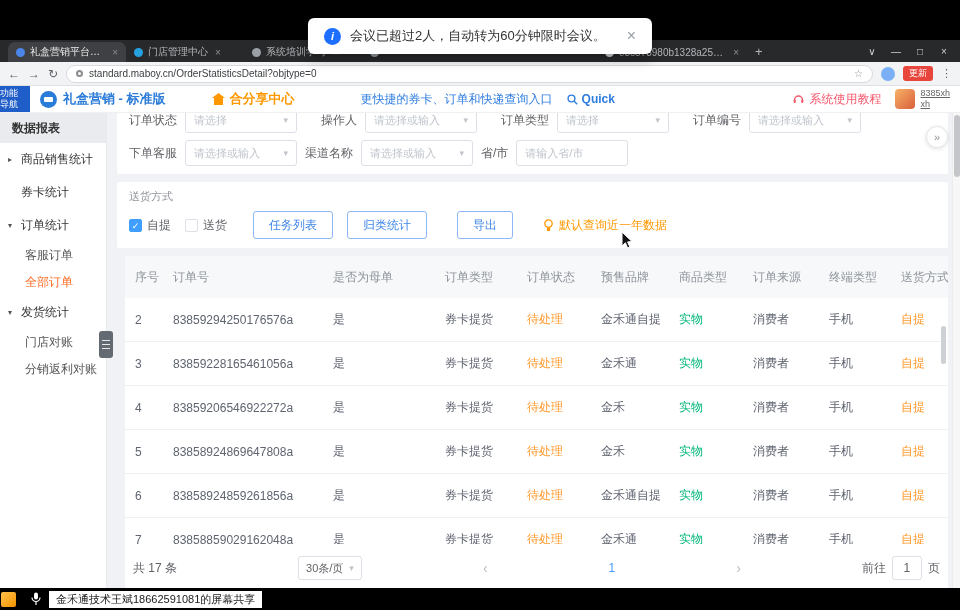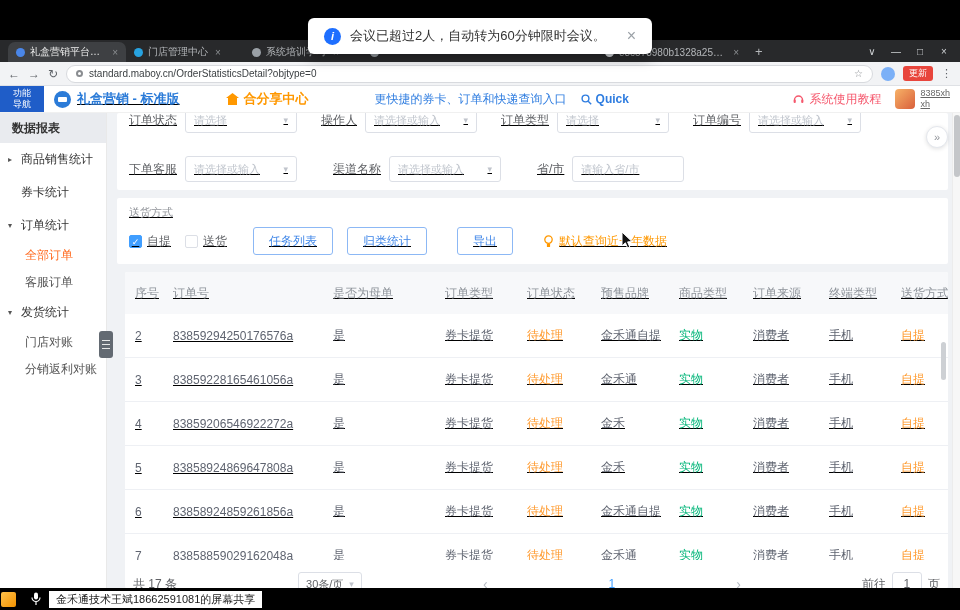--- a/index.html
+++ b/index.html
@@ -37,23 +37,23 @@
   .lockdot { width:7px; height:7px; border-radius:50%; border:2px solid #8a8d91; flex:0 0 7px; }
   .url-star { margin-left:auto; color:#8a8d91; font-size:10px; }
   .tb-avatar { width:14px; height:14px; border-radius:50%; background:#7bb0f7; }
   .update-pill { background:#e8453c; color:#fff; font-size:9px; height:15px; line-height:15px;
     padding:0 6px; border-radius:3px; }
   .dots { color:#5f6368; font-size:11px; }
 
   
   .app { flex:1; display:flex; flex-direction:column; overflow:hidden; background:#f0f2f5; }
   .app-header { height:27px; flex:0 0 27px; background:#fff; display:flex; align-items:center; border-bottom:1px solid #f0f0f0; }
-  .nav-toggle { width:44px; height:100%; background:#1f5dc8; color:#fff; font-size:9px;
-    display:flex; flex-direction:column; align-items:center; justify-content:center; line-height:1.25; }
-  .brand { display:flex; align-items:center; gap:6px; margin-left:10px;text-decoration:underline; }
+  .nav-toggle { width:30px; height:100%; background:#1f5dc8; color:#fff; font-size:9px;
+    display:flex; flex-direction:column; align-items:flex-start; justify-content:center; line-height:1.25; }
+  .brand { display:flex; align-items:center; gap:6px; margin-left:10px; }
   .brand-logo { width:17px; height:17px; border-radius:50%; background:#2b7bd8; position:relative; }
   .brand-logo::after { content:""; position:absolute; left:4px; top:6px; width:9px; height:5px; background:#fff; border-radius:1px; }
   .brand-text { color:#2b7bd8; font-weight:bold; font-size:13px; }
   .share { display:flex; align-items:center; gap:5px; margin-left:46px; color:#ff9800; font-weight:bold; font-size:13px; }
   .promo { color:#2f7de0; font-size:12px; margin-left:66px; }
   .quick { display:flex; align-items:center; gap:4px; color:#2f7de0; font-size:12px; margin-left:14px; font-weight:bold; }
   .tutorial { margin-left:auto; display:flex; gap:5px; color:#f5576c; font-size:12px; align-items:center; }
   .avatar { width:20px; height:20px; border-radius:4px; background:linear-gradient(135deg,#f7b267,#d95f3b); margin-left:14px; }
   .uname { font-size:9px; color:#666; line-height:1.2; margin:0 10px 0 5px;text-decoration:underline; }
 
@@ -65,25 +65,25 @@
     font-weight:bold; color:#333; font-size:12px; }
   .sb-group { height:33px; display:flex; align-items:center; padding-left:8px; gap:5px; font-size:12px; color:#333; }
   .sb-group .tri { font-size:8px; color:#555; width:8px; }
   .sb-child { height:27px; display:flex; align-items:center; padding-left:25px; color:#555; font-size:12px; }
   .sb-child.active { color:#ff6a1f; }
   .sb-handle { position:absolute; right:-7px; top:218px; width:14px; height:27px; background:#636a72;
     border-radius:3px; display:flex; flex-direction:column; justify-content:center; gap:3px; align-items:center; z-index:5; }
   .sb-handle i { display:block; width:8px; height:1px; background:#e8e8e8; }
 
   
-  .main { flex:1; padding:0 12px 0 10px; overflow:hidden; display:flex; flex-direction:column;text-decoration:underline; }
+  .main { flex:1; padding:0 12px 0 10px; overflow:hidden; display:flex; flex-direction:column; }
   .card { background:#fff; border-radius:2px; }
   .filter-card { padding:0 12px 8px; position:relative; }
   .frow1 { height:20px; overflow:hidden; display:flex; gap:24px; align-items:flex-end; }
-  .frow2 { display:flex; gap:36px; align-items:center; margin-top:23px; }
+  .frow2 { display:flex; gap:8px; align-items:center; margin-top:7px; }
   .ffield { display:flex; align-items:center; gap:8px; }
   .flabel { font-size:12px; color:#606266; white-space:nowrap; }
   .sel { width:112px; height:26px; border:1px solid #dcdfe6; border-radius:3px; background:#fff;
     display:flex; align-items:center; justify-content:space-between; padding:0 8px; }
   .sel .ph { font-size:11px; color:#bfc4cc; white-space:nowrap; overflow:hidden; }
   .sel .caret { color:#c0c4cc; font-size:9px; margin-left:4px; }
   .tinput { width:112px; height:26px; border:1px solid #dcdfe6; border-radius:3px; padding:0 8px;
     font-size:11px; color:#606266; font-family:inherit; }
   .tinput::placeholder { color:#bfc4cc; }
   .collapse-btn { position:absolute; right:0px; top:13px; width:22px; height:22px; border-radius:50%;
@@ -240,22 +240,22 @@
             <span>商品销售统计</span>
           </div>
           <div class="sb-group">
             <span class="tri"></span>
             <span>券卡统计</span>
           </div>
           <div class="sb-group">
             <span class="tri">▾</span>
             <span>订单统计</span>
           </div>
+          <div class="sb-child">客服订单</div>
           <div class="sb-child active">全部订单</div>
-          <div class="sb-child">客服订单</div>
           <div class="sb-group">
             <span class="tri">▾</span>
             <span>发货统计</span>
           </div>
           <div class="sb-child">门店对账</div>
           <div class="sb-child">分销返利对账</div>
           <div class="sb-handle">
               <i></i>
               <i></i>
               <i></i>

